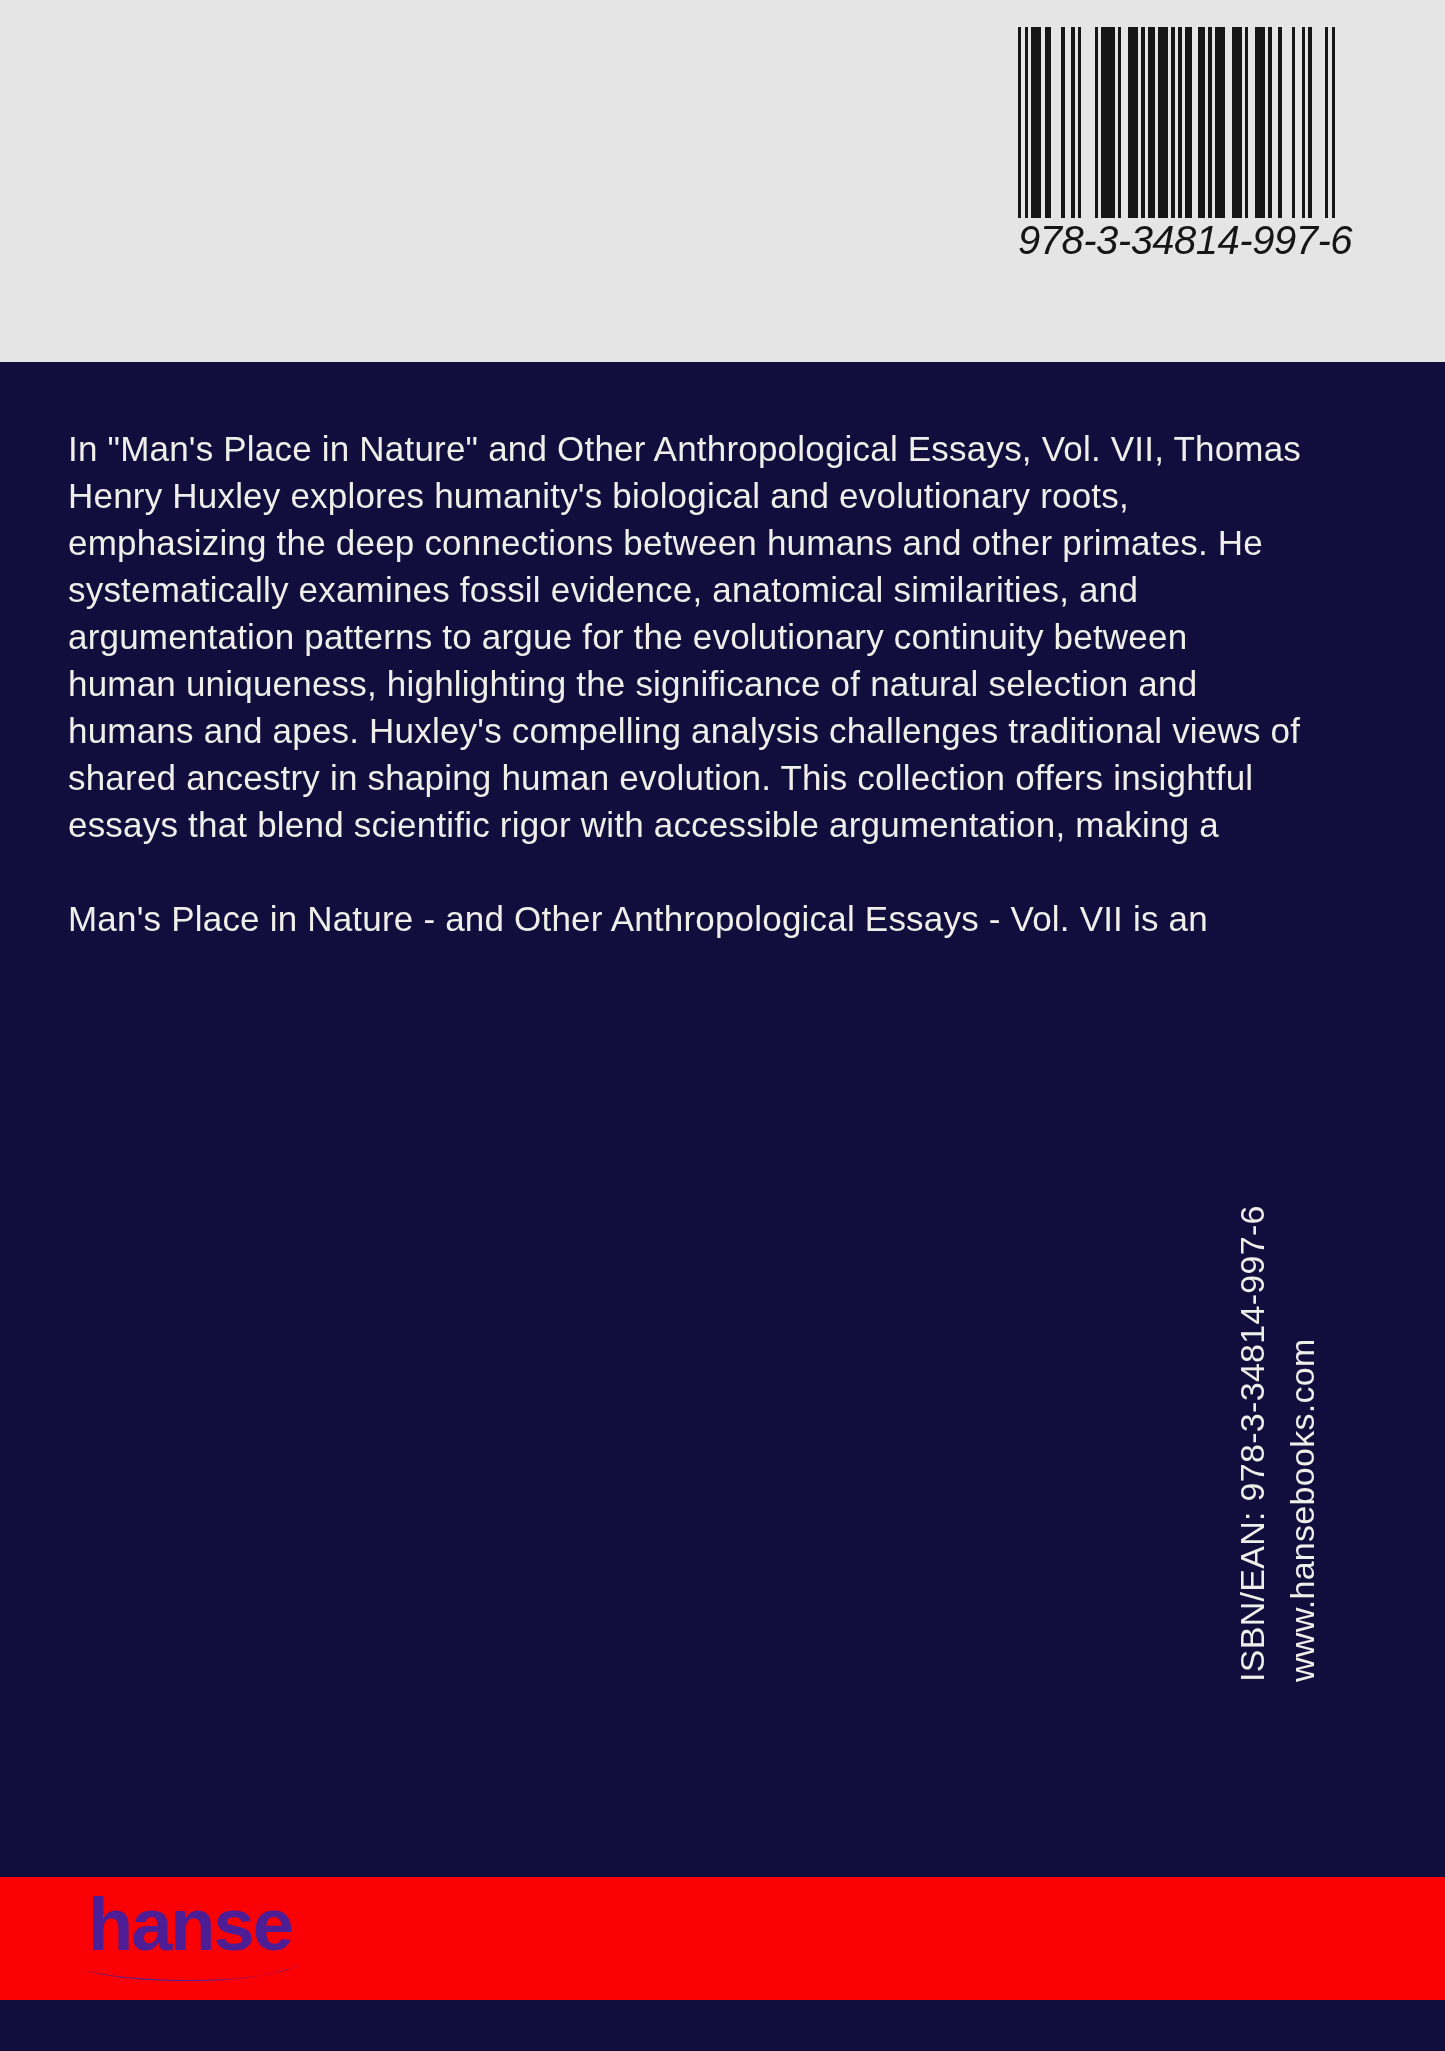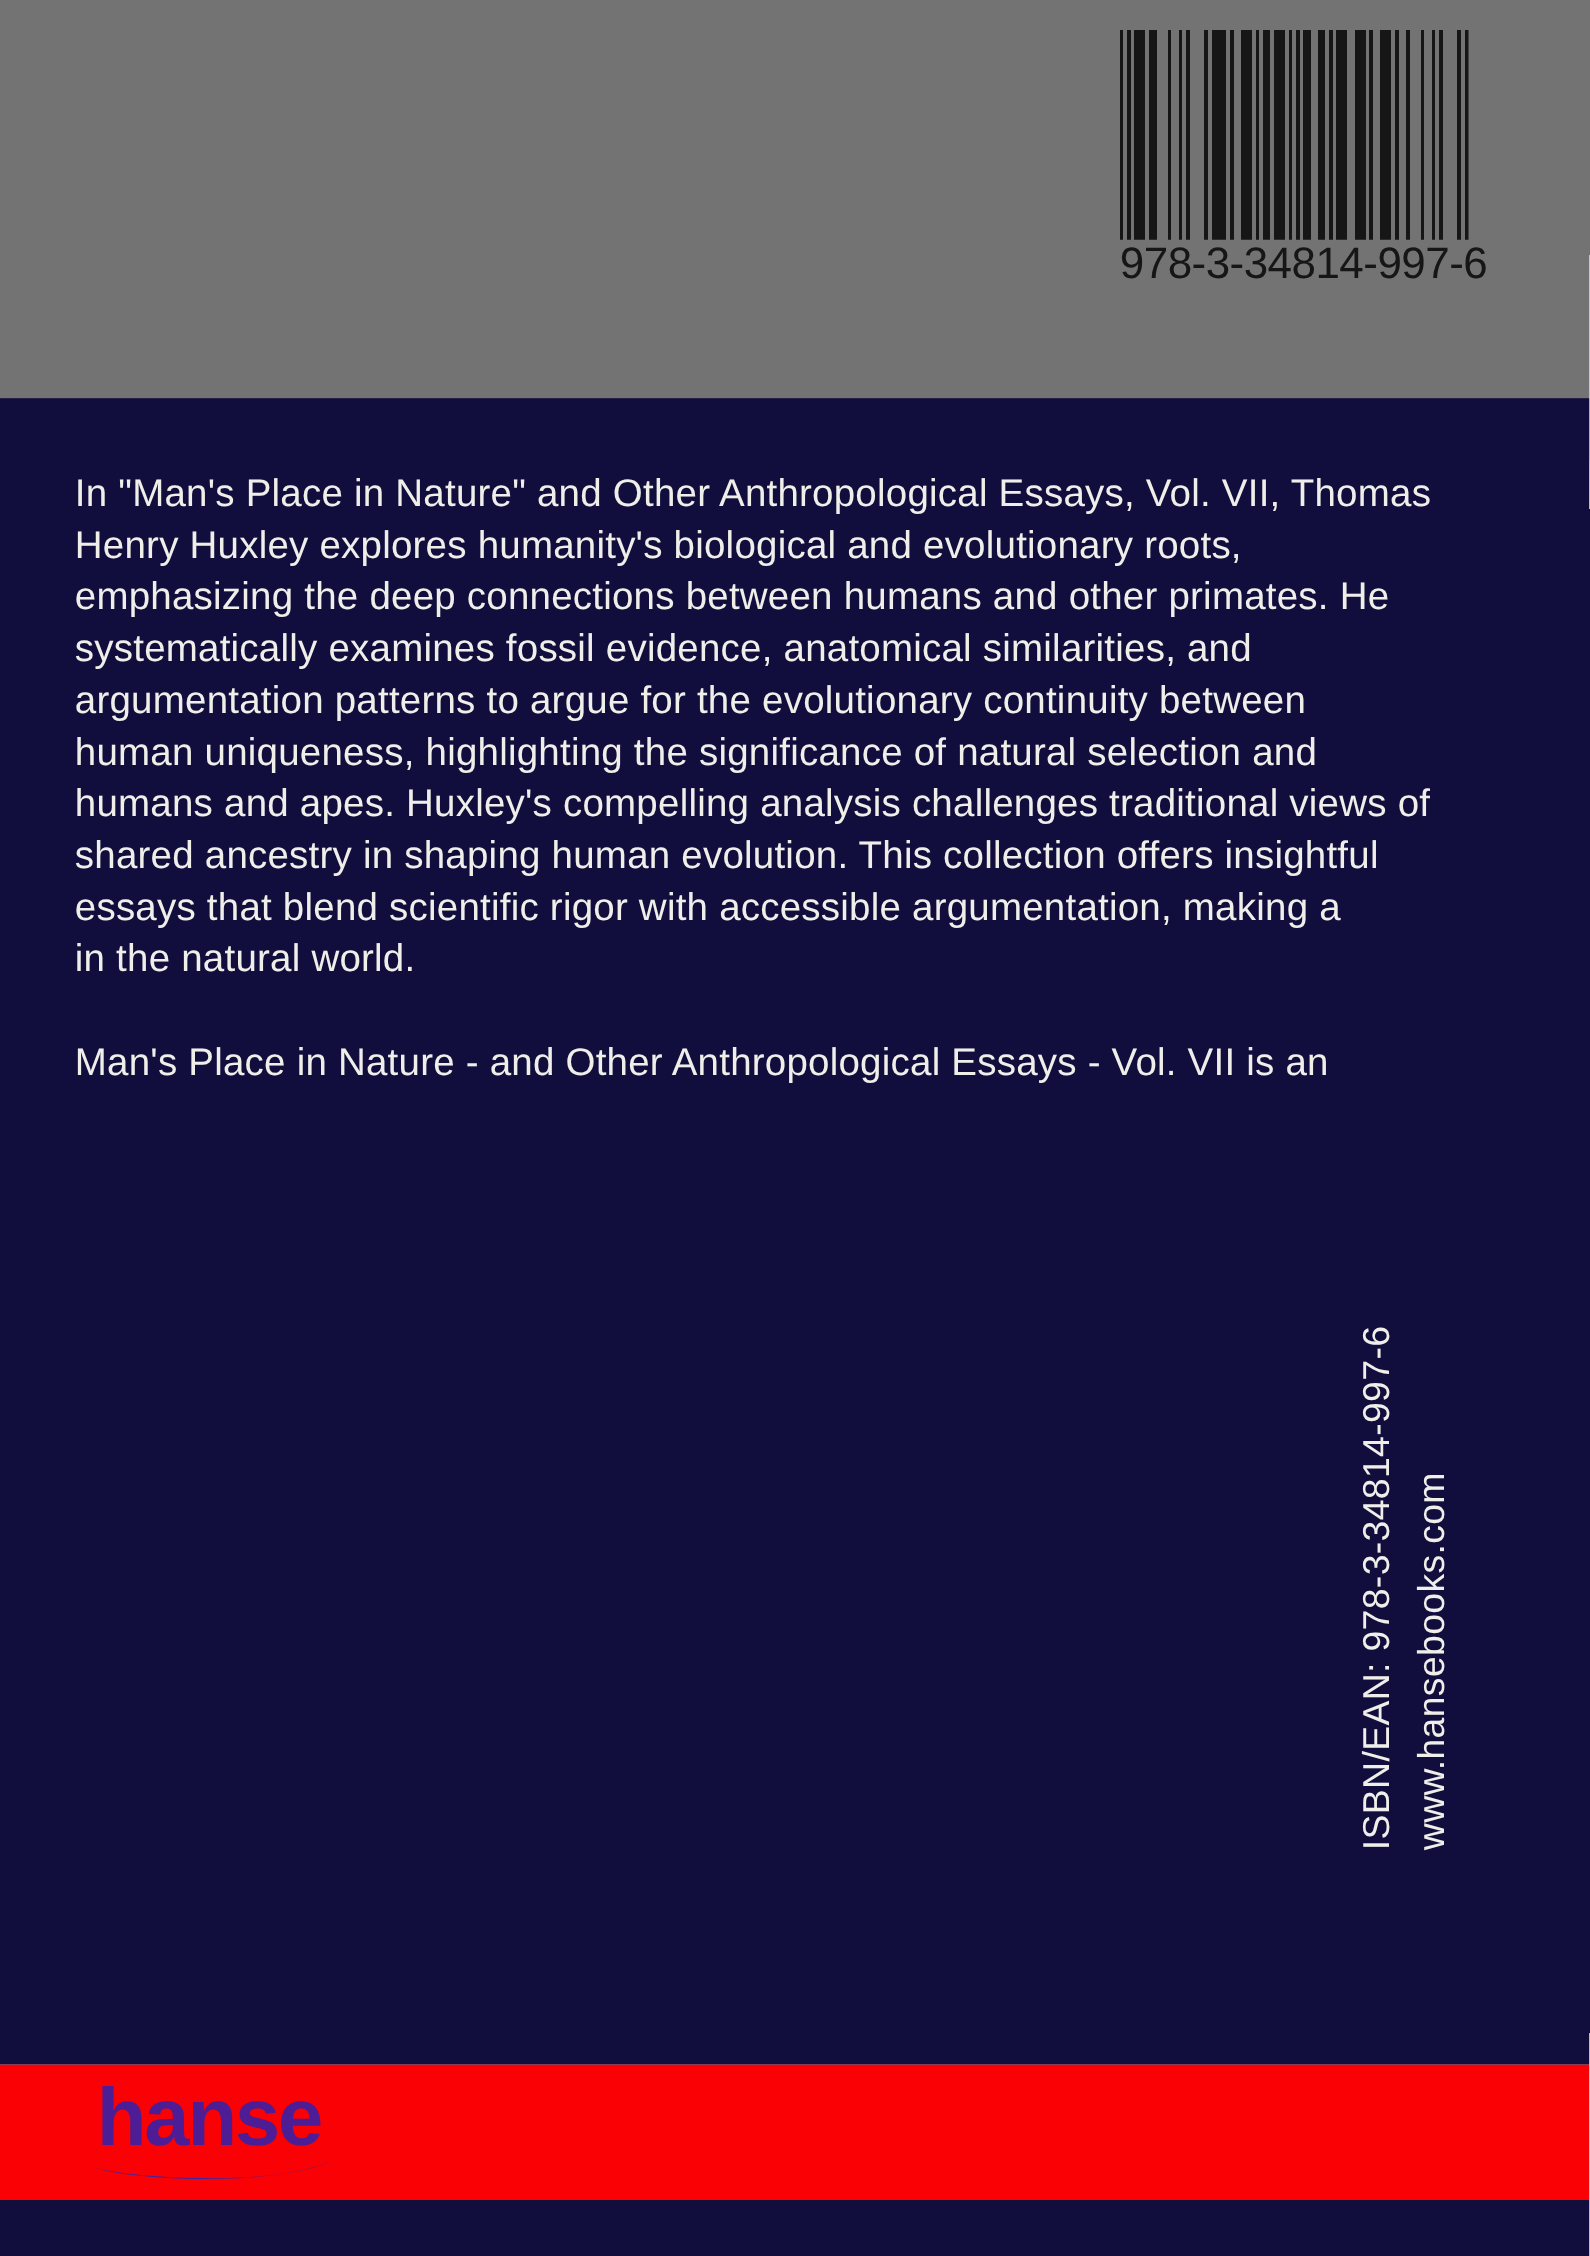--- a/index.html
+++ b/index.html
@@ -12,21 +12,21 @@
   }
   html,body{margin:0;padding:0;background:#ffffff;}
   .page{
     position:relative;
     width:1445px;height:2051px;
     background:#ffffff;
     font-family:"Liberation Sans",sans-serif;
     overflow:hidden;
   }
   
-  .top-white{position:absolute;left:0;top:0;width:1445px;height:418px;background:#737373;}
+  .top-white{position:absolute;left:0;top:0;width:1445px;height:418px;background:#e5e5e5;font-style:italic;}
   .barcode-block{position:absolute;left:1018px;top:27px;width:317px;}
   .barcode-svg{display:block;width:317px;height:191px;}
   .barcode-number{
     margin-top:1px;
     font-size:40px;line-height:42px;
     color:var(--barcode-black);
     text-align:center;
     letter-spacing:-0.5px;
     white-space:nowrap;
   }
@@ -112,21 +112,20 @@
       <div>
           <div class="desc-line">In "Man's Place in Nature" and Other Anthropological Essays, Vol. VII, Thomas</div>
           <div class="desc-line">Henry Huxley explores humanity's biological and evolutionary roots,</div>
           <div class="desc-line">emphasizing the deep connections between humans and other primates. He</div>
           <div class="desc-line">systematically examines fossil evidence, anatomical similarities, and</div>
           <div class="desc-line">argumentation patterns to argue for the evolutionary continuity between</div>
           <div class="desc-line">human uniqueness, highlighting the significance of natural selection and</div>
           <div class="desc-line">humans and apes. Huxley's compelling analysis challenges traditional views of</div>
           <div class="desc-line">shared ancestry in shaping human evolution. This collection offers insightful</div>
           <div class="desc-line">essays that blend scientific rigor with accessible argumentation, making a</div>
-          <div class="desc-line">in the natural world.</div>
         </div>
       <div class="para-gap"></div>
       <div>
           <div class="desc-line">Man's Place in Nature - and Other Anthropological Essays - Vol. VII is an</div>
         </div>
     </div>
   </div>
 
   <div class="vertical-lane lane-isbn">ISBN/EAN: 978-3-34814-997-6</div>
   <div class="vertical-lane lane-www">www.hansebooks.com</div>

